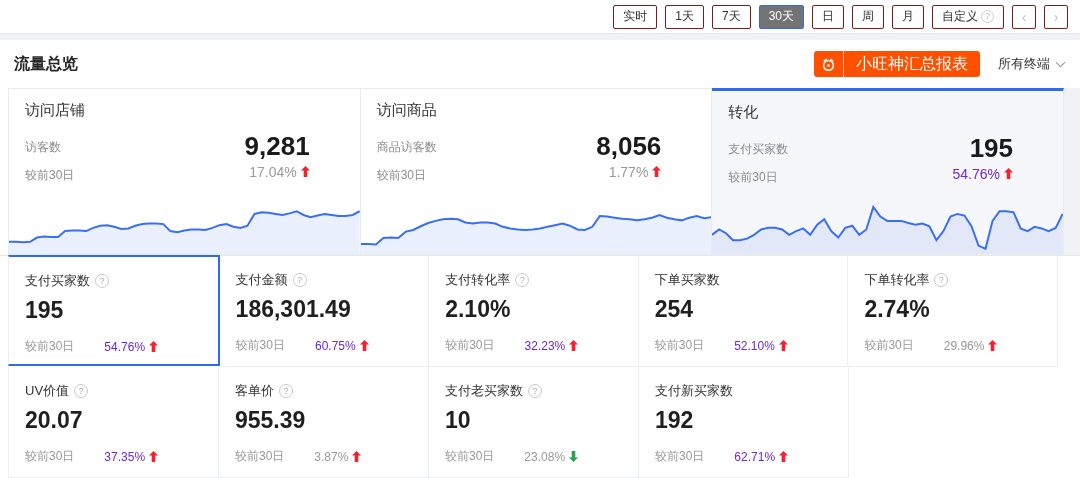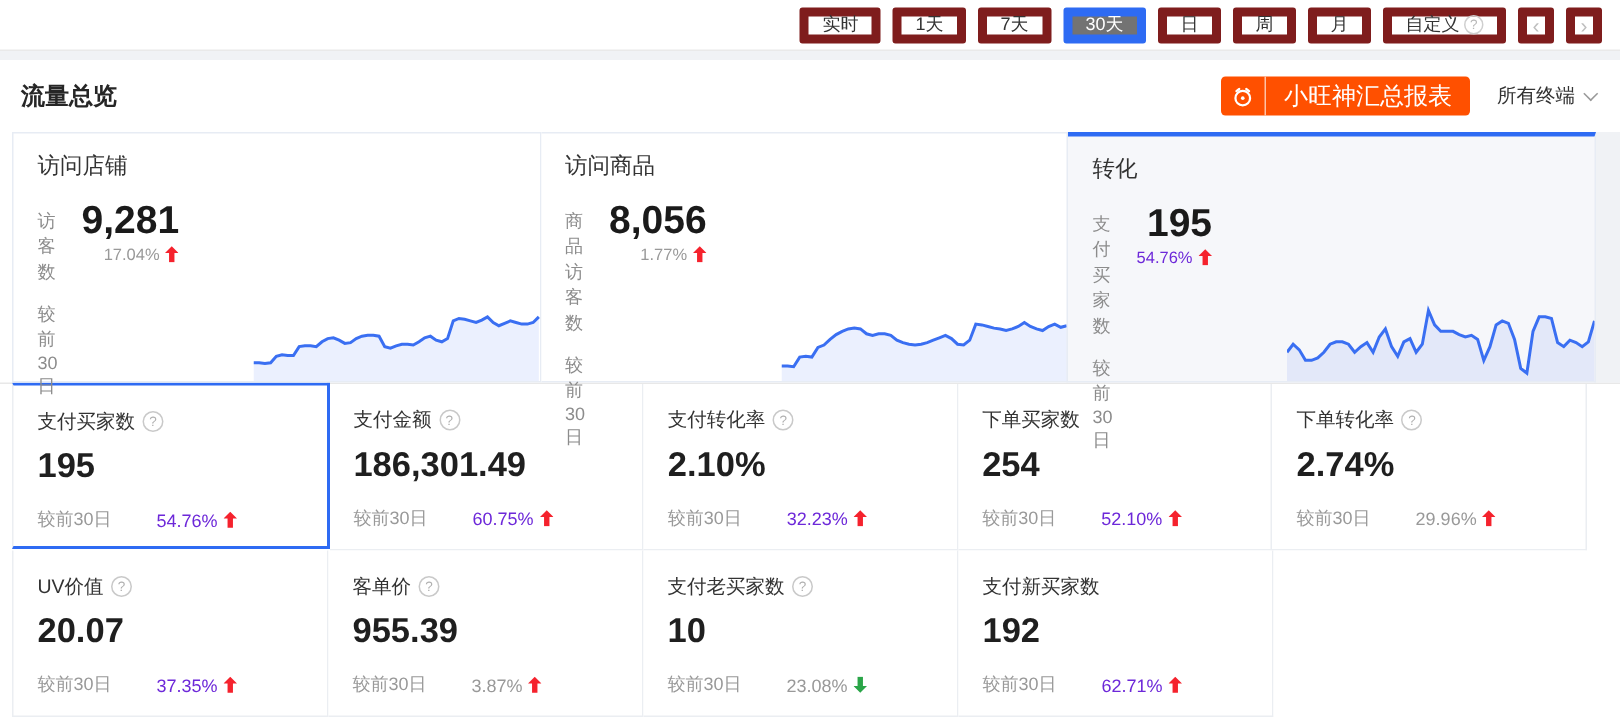--- a/index.html
+++ b/index.html
@@ -6,21 +6,21 @@
   html,body { width:1080px; height:478px; overflow:hidden; background:#fff;
     font-family:"Liberation Sans","DejaVu Sans",sans-serif; }
 
   
   .topbar { height:34px; display:flex; align-items:center; padding:0 12px;
     background:#fff; border-bottom:1px solid #e9e9e9; }
   .date-label { font-size:13px; color:#595959; }
   .spacer { flex:1; }
   .range-group { display:flex; align-items:center; }
   .range-btn, .nav-btn { height:24px; margin-left:8px; padding:0 9px; font-size:12px;
-    color:#333; background:#fff; border:6px solid #7f1d1d; border-radius:2px;
+    color:#333; background:#fff; border:1px solid #7f1d1d; border-radius:2px;
     display:flex; align-items:center; gap:3px; cursor:pointer; white-space:nowrap;
     font-family:inherit; }
   .range-btn.active { background:#737373; border-color:#2e6bf3; color:#fff; }
   .nav-btn { width:24px; justify-content:center; color:#bfbfbf; font-size:14px; padding:0; }
 
   .gap-strip { height:6px; background:#f0f2f5; }
 
   
   .section-header { height:48px; display:flex; align-items:center; padding:0 16px 0 14px; background:#fff; }
   .page-title { font-size:16px; font-weight:bold; color:#262626; }
@@ -31,32 +31,32 @@
   .report-label { display:flex; align-items:center; padding:12px 12px; font-size:16px; }
   .terminal-select { display:flex; align-items:center; gap:7px; margin-left:18px;
     font-size:13px; color:#333; cursor:pointer; }
   .chevron-down { width:7px; height:7px; border-right:1.5px solid #999; border-bottom:1.5px solid #999;
     transform:rotate(45deg); margin-top:-4px; }
 
   
   .cards-row { display:flex; padding-left:8px; background:#fff; }
   .right-gutter { width:16px; background:#f0f2f5; }
   .card { flex:1; height:167px; border:1px solid #e7ecf4; background:#fff;
-    display:flex; position:relative; cursor:pointer; }
+    display:flex; flex-direction:column; position:relative; cursor:pointer; }
   .card + .card { border-left:none; }
   .card.selected { background:#f6f7fa; border-top:3px solid #2e6bf3; }
   .card-inner { padding:12px 0 0 16px; }
   .card-title { font-size:15px; color:#333; margin-bottom:12px; }
   .card-body { display:flex; justify-content:space-between;gap:16px; }
   .card-labels { display:flex; flex-direction:column; gap:11px; padding-top:7px; }
   .metric-label { font-size:12px; color:#8c8c8c; }
   .card-values { text-align:right; padding-right:50px; }
   .card-value { font-size:26px; font-weight:bold; color:#1a1a1a; line-height:1.1; }
   .card-trend { display:flex; justify-content:flex-end; align-items:center; gap:4px;
-    font-size:11px; margin-top:3px; }
+    font-size:14px; margin-top:3px; }
   .sparkline { margin-top:auto; width:100%; height:58px; display:block; }
   .sparkline .line { fill:none; stroke:#3a6ff2; stroke-width:2px; vector-effect:non-scaling-stroke; }
   .sparkline .area { fill:rgba(58,111,242,0.10); stroke:none; }
 
   
   .metric-grid { border-top:1px solid #e8e8e8; padding:0 22px 0 8px; background:#fff; }
   .grid-row { display:flex; }
   .cell { flex:1; height:111px; padding:15px 16px 12px; border-right:1px solid #ebeef2;
     border-bottom:1px solid #ebeef2; cursor:pointer; background:#fff; }
   .grid-row .cell:first-child { border-left:1px solid #ebeef2; }

